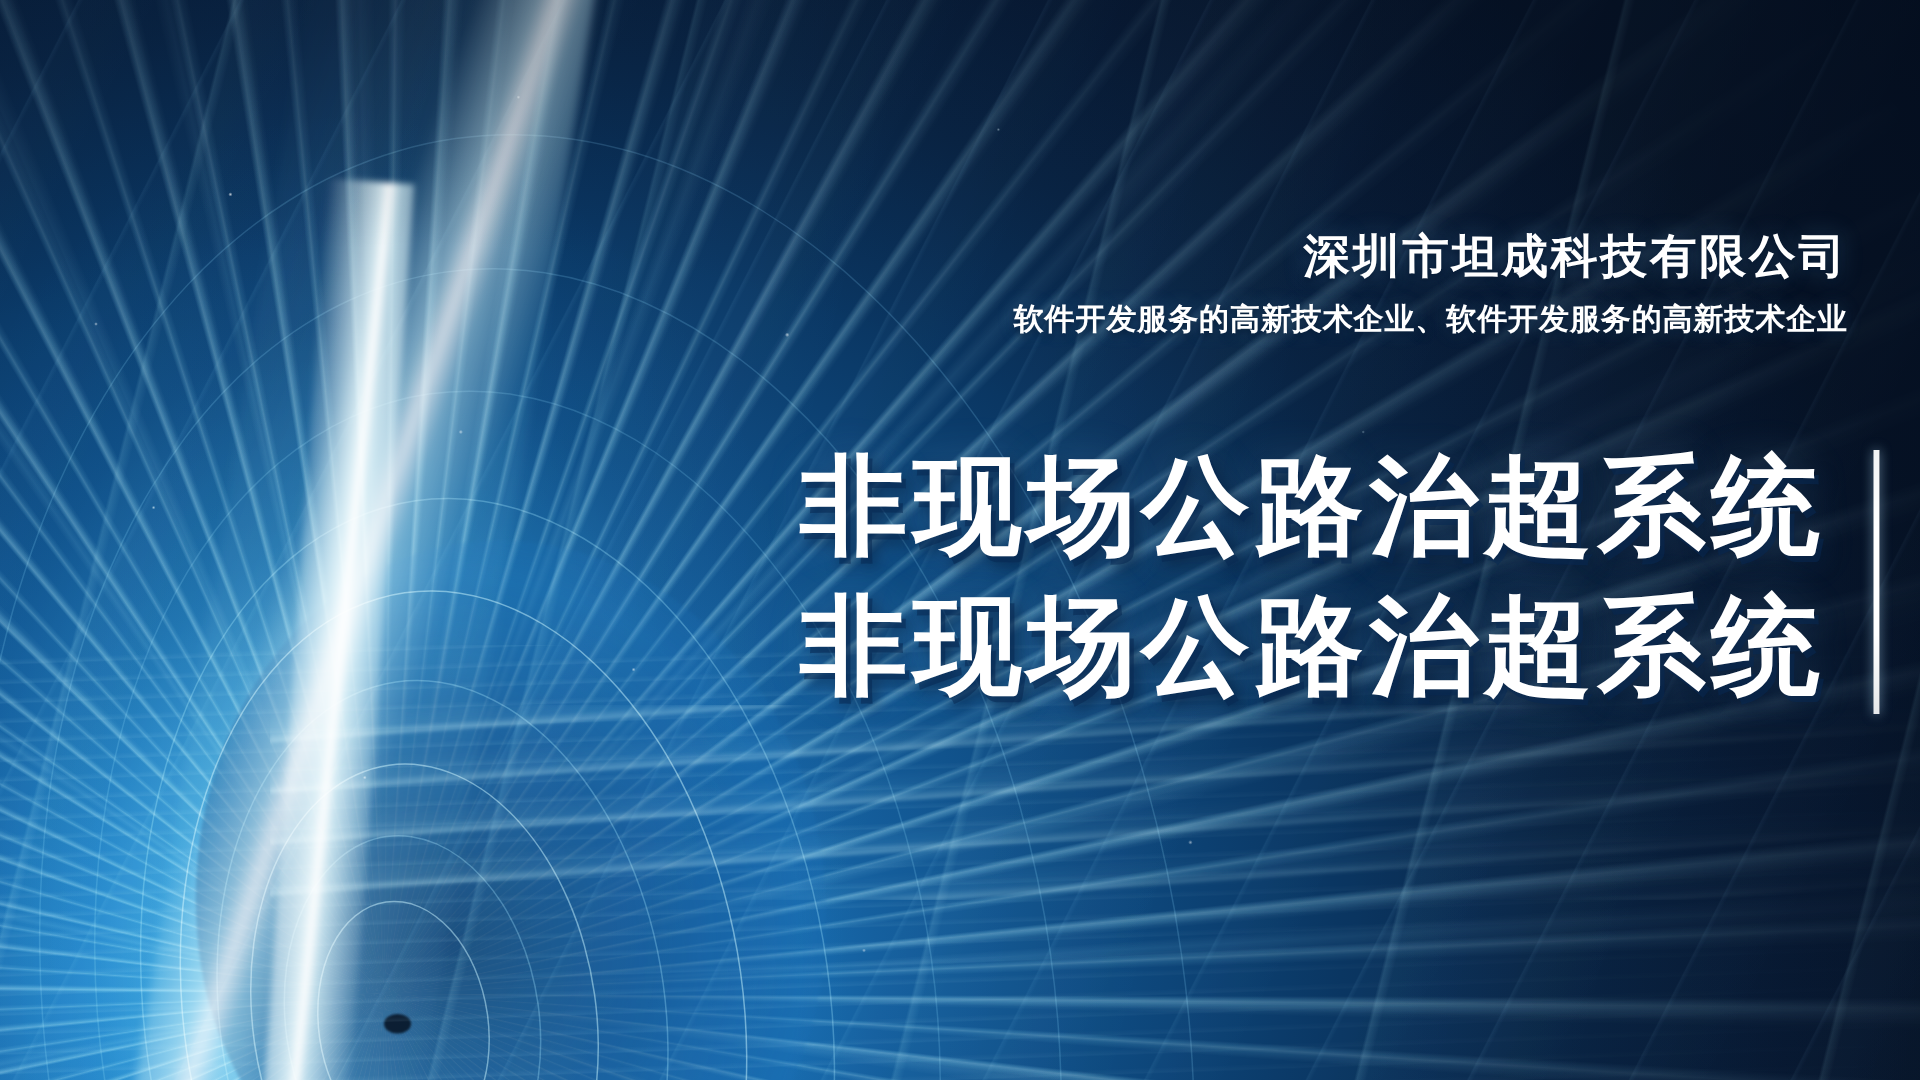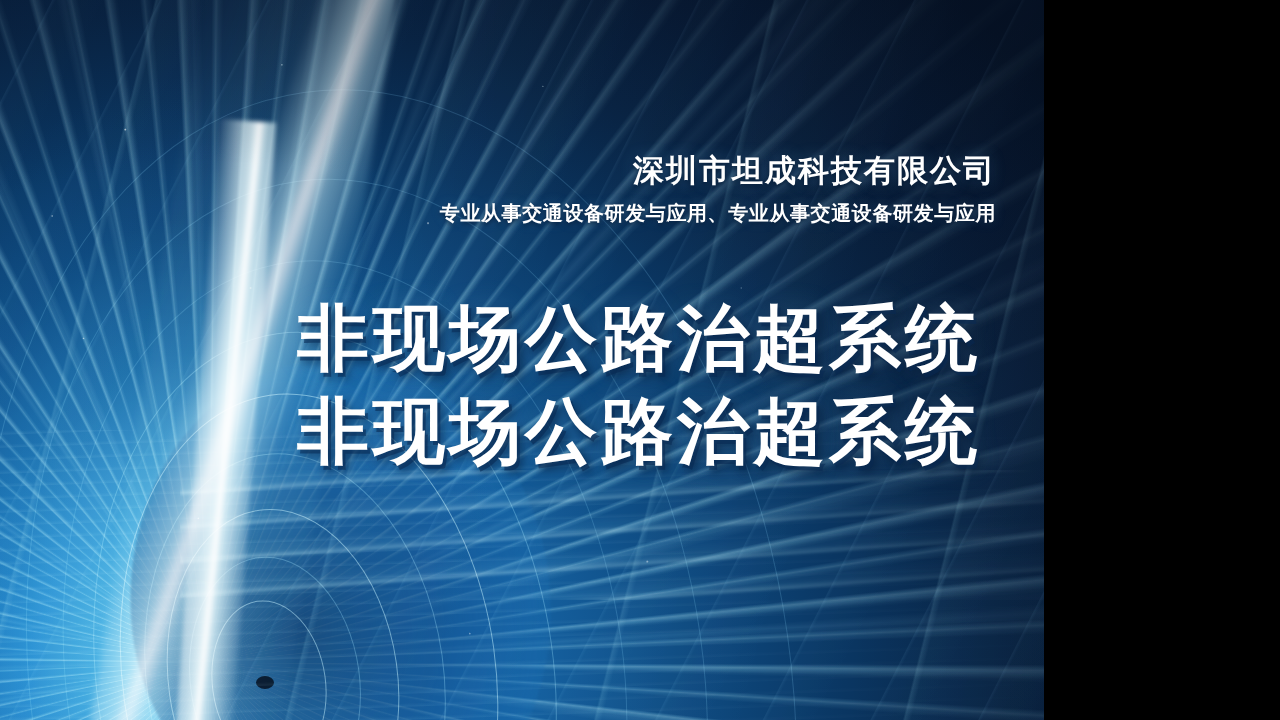--- a/index.html
+++ b/index.html
@@ -3,21 +3,21 @@
 <meta charset="utf-8">
 <title>非现场公路治超系统</title>
 <style>
   html, body {
     margin: 0;
     padding: 0;
     background: #000;
   }
   #slide {
     position: relative;
-    width: 1044px;
+    width: 1280px;
     height: 720px;
     overflow: hidden;
     background: #06182f;
     font-family: "Liberation Sans", "DejaVu Sans", sans-serif;
   }
 
   
   .bg-layer {
     position: absolute;
     inset: 0;
@@ -350,21 +350,21 @@
 
   <div class="midband"></div>
   <div class="scanlines"></div>
   <div class="bg-layer streaks"></div>
   <div class="bg-layer streaks-bright"></div>
   <div class="bg-layer sparkles"></div>
   <div class="bg-layer bg-vignette"></div>
 
   <div class="text-block">
     <div class="company-name">深圳市坦成科技有限公司</div>
-    <div class="company-tagline">专业从事交通设备研发与应用、专业从事交通设备研发与应用</div>
+    <div class="company-tagline">软件开发服务的高新技术企业、软件开发服务的高新技术企业</div>
   </div>
 
   <div class="headline">
     <div class="headline-line">非现场公路治超系统</div>
     <div class="headline-line">非现场公路治超系统</div>
   </div>
 
   <div class="accent-bar"></div>
 
 </div>

